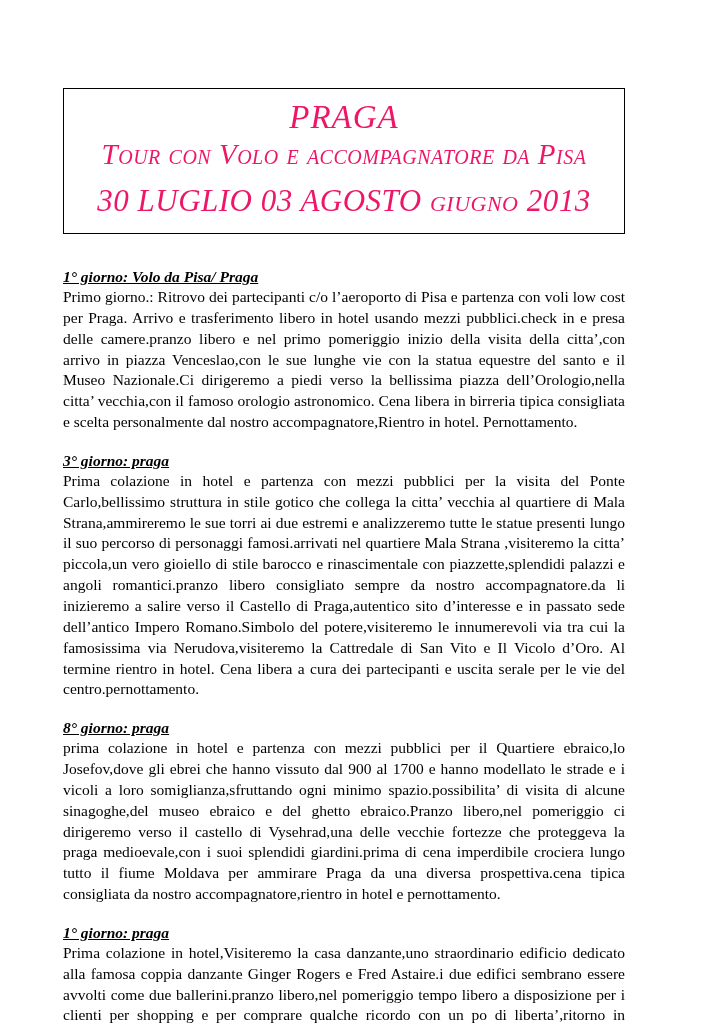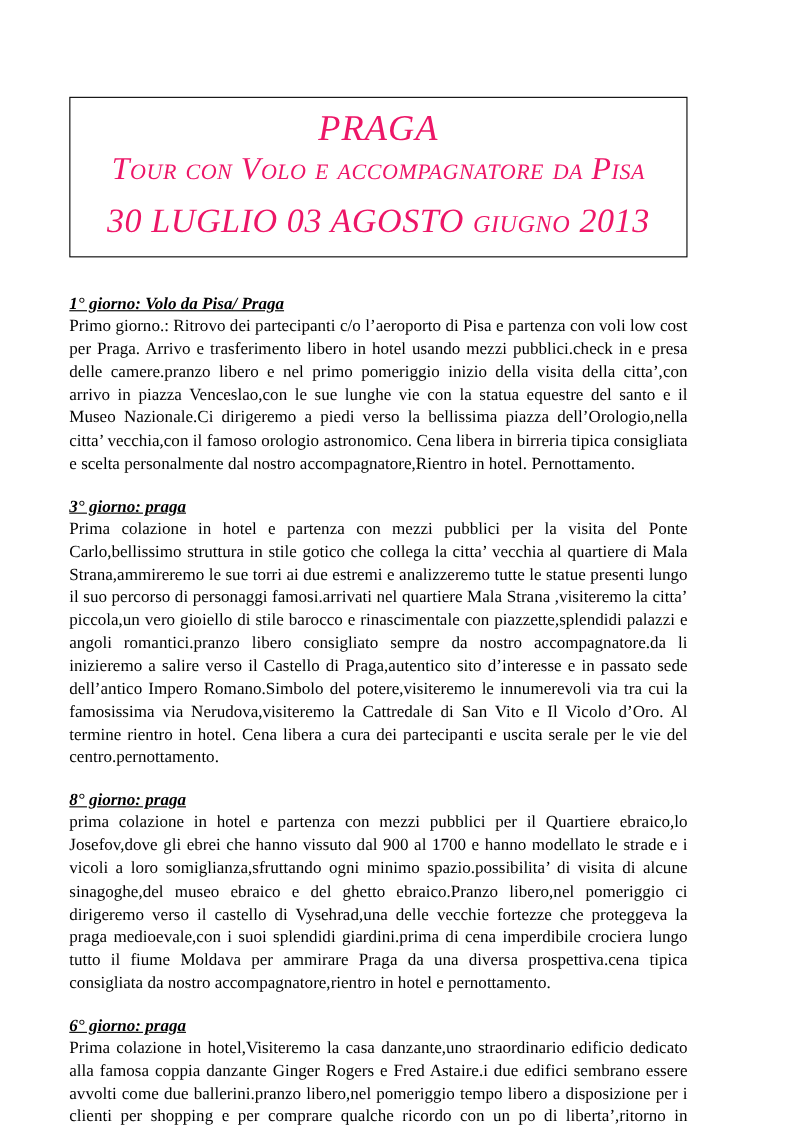--- a/index.html
+++ b/index.html
@@ -82,17 +82,17 @@
     <h2 class="day-heading">3° giorno: praga</h2>
     <p class="day-text"><span>Prima colazione in hotel  e partenza con mezzi pubblici per la visita del Ponte Carlo,bellissimo struttura in stile gotico che collega la citta’ vecchia al quartiere di Mala Strana,ammireremo le sue torri ai due estremi e analizzeremo tutte le statue presenti lungo il suo percorso di personaggi famosi.arrivati nel quartiere Mala Strana ,visiteremo la citta’ piccola,un vero gioiello di stile barocco e rinascimentale con piazzette,splendidi palazzi e angoli romantici.pranzo libero consigliato sempre da nostro accompagnatore.da li inizieremo a salire verso il Castello di Praga,autentico sito d’interesse e in passato sede dell’antico Impero Romano.Simbolo del potere,visiteremo le innumerevoli via tra cui la famosissima via Nerudova,visiteremo la Cattredale di San Vito e Il Vicolo d’Oro. Al termine rientro in hotel. Cena libera a cura dei partecipanti e uscita serale per le vie del centro.pernottamento.</span></p>
   </section>
 
   <section class="day">
     <h2 class="day-heading">8° giorno: praga</h2>
     <p class="day-text"><span>prima colazione in hotel e partenza con mezzi pubblici per il Quartiere ebraico,lo Josefov,dove gli ebrei che hanno vissuto dal 900 al 1700 e hanno modellato le strade e i vicoli a loro somiglianza,sfruttando ogni minimo spazio.possibilita’ di visita di alcune sinagoghe,del museo ebraico e del ghetto ebraico.Pranzo libero,nel pomeriggio ci dirigeremo verso il castello di Vysehrad,una delle vecchie fortezze che proteggeva la praga medioevale,con i suoi splendidi giardini.prima di cena imperdibile crociera lungo tutto il fiume Moldava per ammirare Praga da una diversa prospettiva.cena tipica consigliata da nostro accompagnatore,rientro in hotel e pernottamento.</span></p>
   </section>
 
   <section class="day">
-    <h2 class="day-heading">6° giorno: praga</h2>
+    <h2 class="day-heading">1° giorno: praga</h2>
     <p class="day-text"><span>Prima colazione in hotel,Visiteremo la casa danzante,uno straordinario edificio dedicato alla famosa coppia danzante Ginger Rogers e Fred Astaire.i due edifici sembrano essere avvolti come due ballerini.pranzo libero,nel pomeriggio tempo libero a disposizione per i clienti per shopping e per comprare qualche ricordo con un po di liberta’,ritorno in hotel,pernottamento.</span></p>
   </section>
 
 </div>
 
 </body></html>

